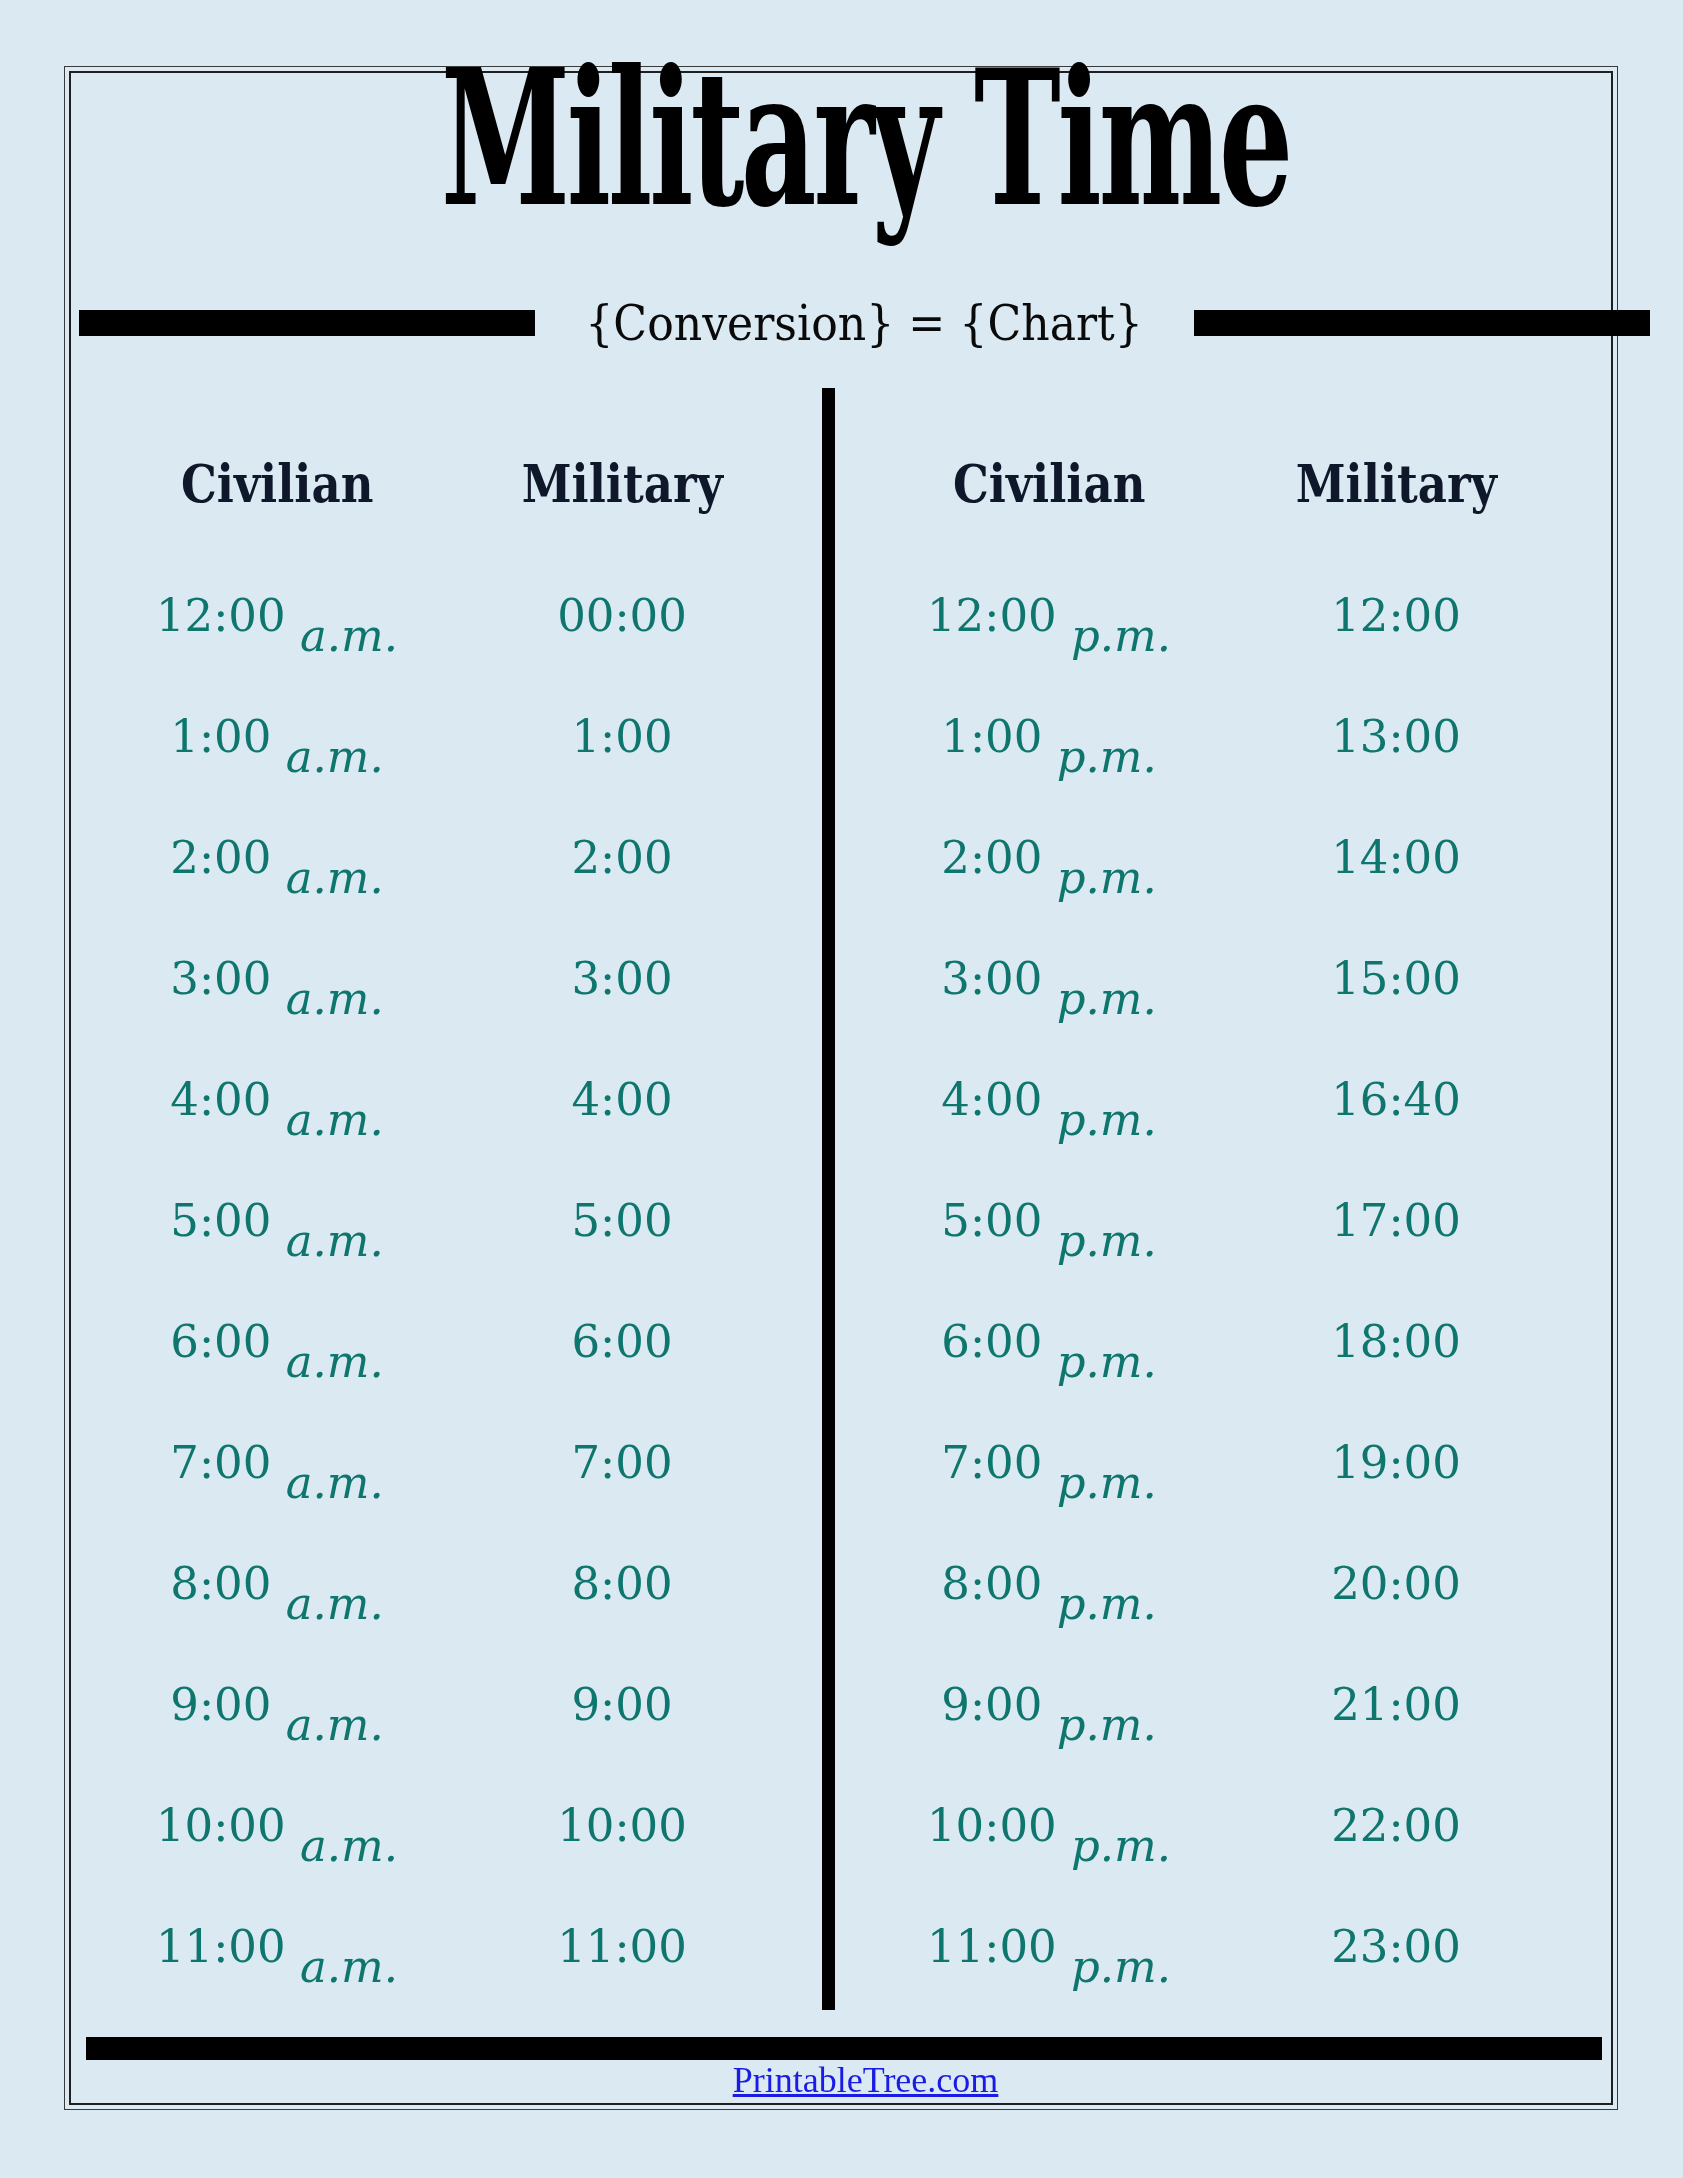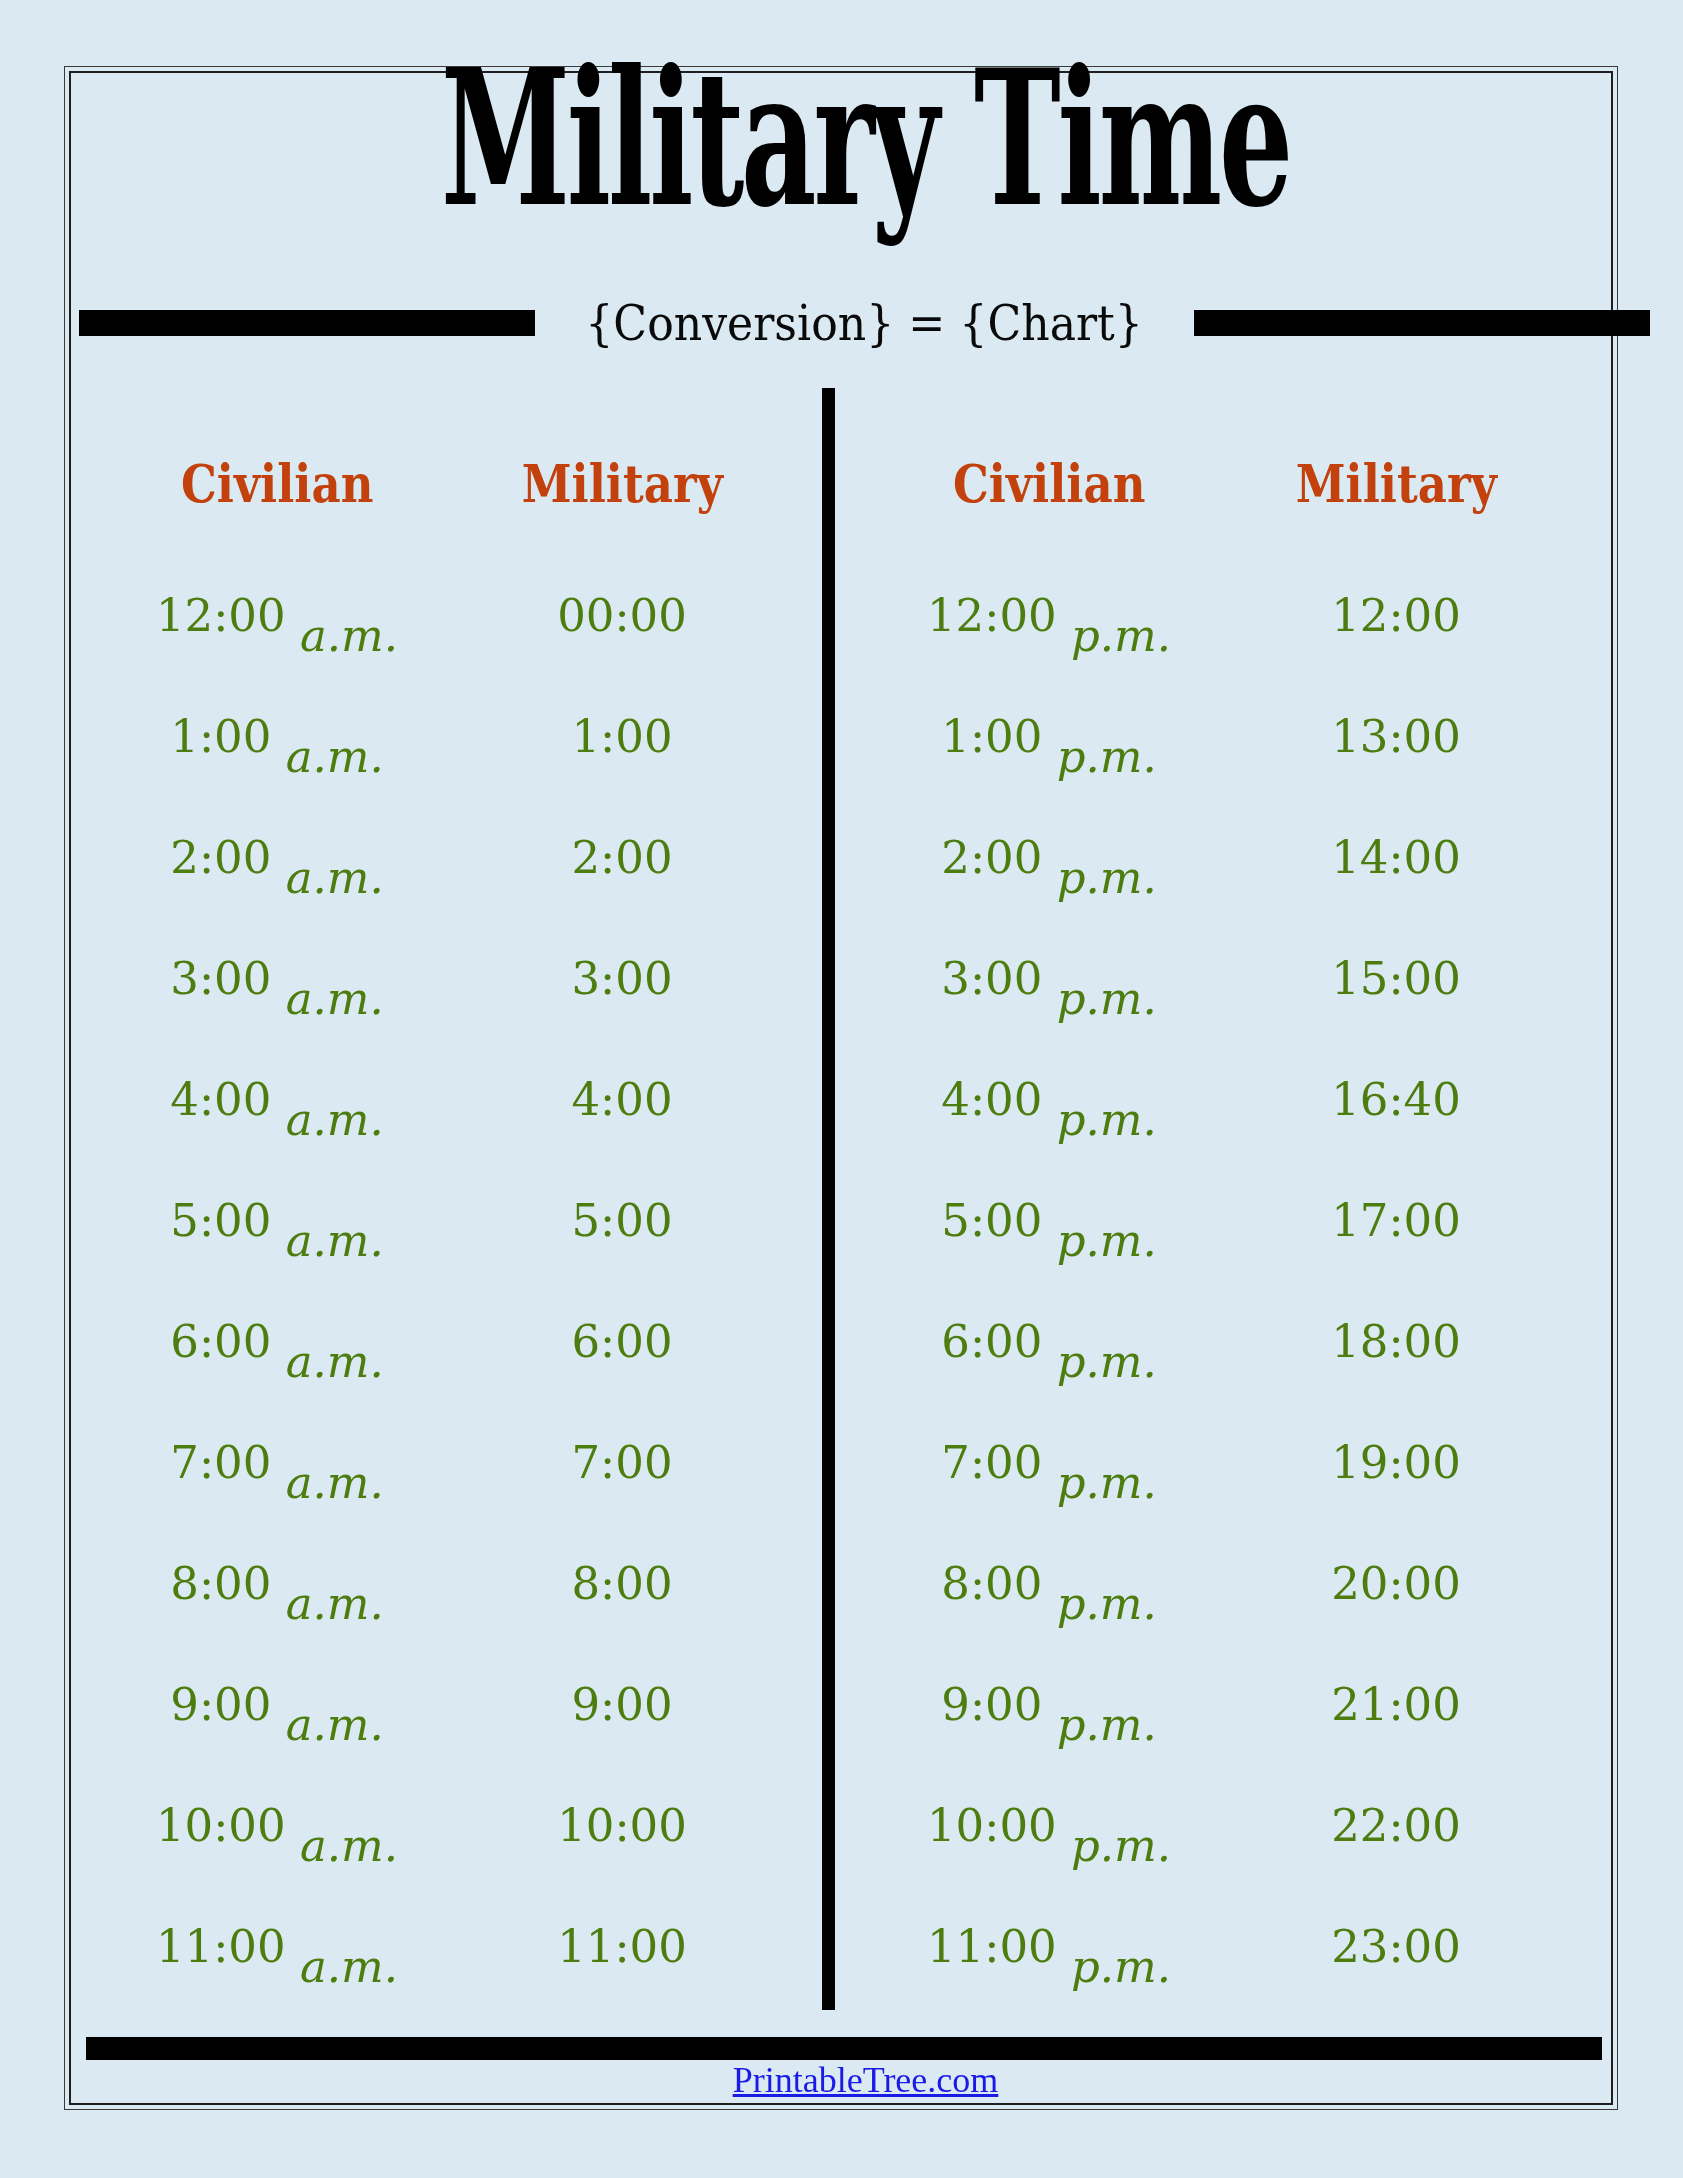--- a/index.html
+++ b/index.html
@@ -67,28 +67,28 @@
     width: 356px;
     text-align: center;
   }
   .col-left-civilian  { left: 99px; }
   .col-left-military  { left: 444px; }
   .col-right-civilian { left: 871px; }
   .col-right-military { left: 1218px; }
   .col-header {
     height: 109px; margin-bottom: 18px;
     display: flex; align-items: center; justify-content: center;
-    font-size: 53px; font-weight: bold; color: #c2410c;
+    font-size: 53px; font-weight: bold; color: #0f172a;
   }
   .col-header > span { transform: scaleX(0.85); display: inline-block; white-space: nowrap; }
   .cell {
     height: 121px;
     display: flex; align-items: center; justify-content: center;
     font-size: 45px;
-    color: #4d7c0f;
+    color: #0f766e;
     white-space: nowrap;
   }
   .cell i { font-style: italic; margin-top: 40px; }
   .bottom-bar {
     position: absolute;
     left: 86px; top: 2037px;
     width: 1516px; height: 23px;
     background: #000;
   }
   .footer {

